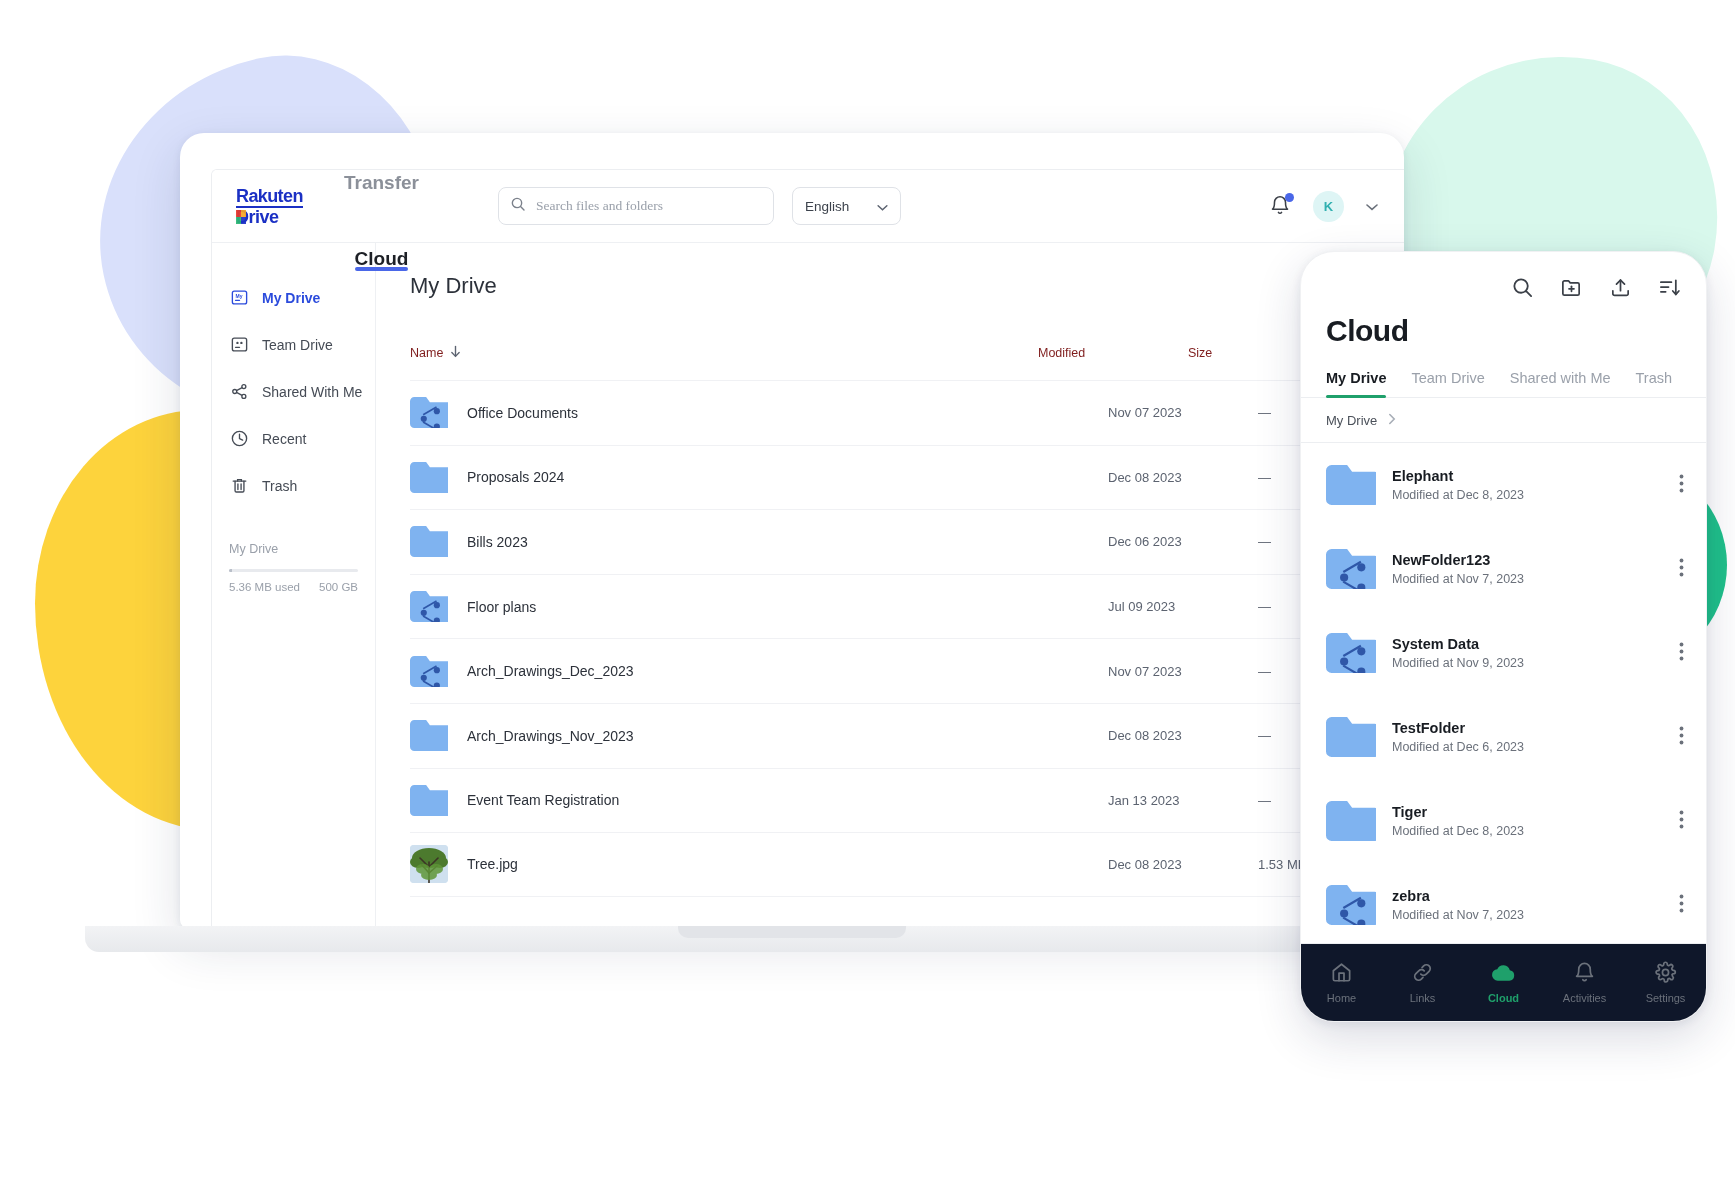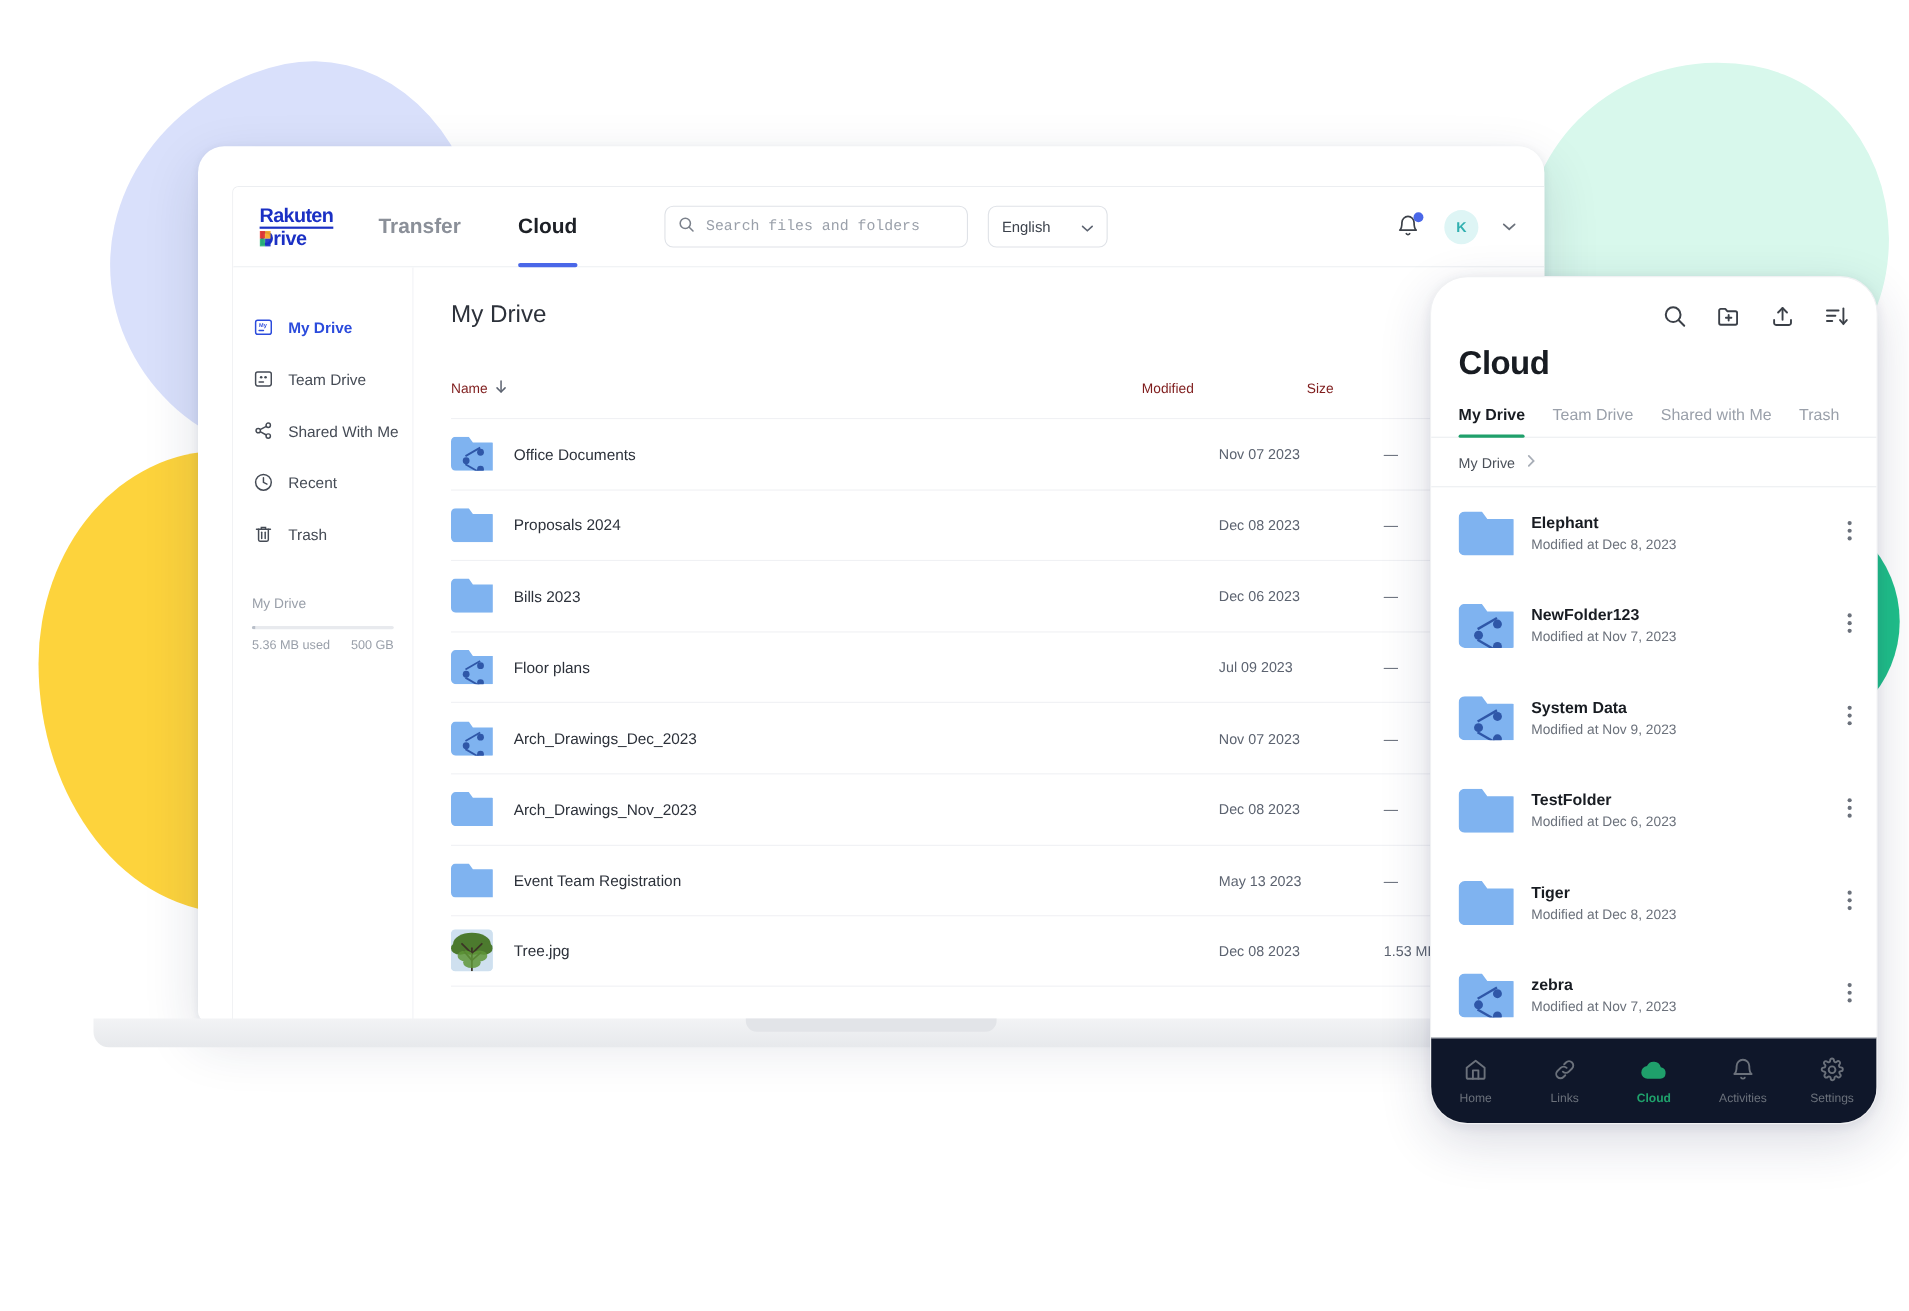--- a/index.html
+++ b/index.html
@@ -78,40 +78,40 @@
     border-bottom: 2px solid #1b30c4; display: inline-block; padding-bottom: 1px;
   }
   .logo-drive { font-size: 18px; font-weight: 700; letter-spacing: -.5px; }
   .logo-d { color:#1b30c4; position: relative; display:inline-block; }
   .logo-rest { color: #1b30c4; }
   .logo-d-colors {
     position:absolute; left:0; top:2px; width:11px; height:15px; overflow:hidden; pointer-events:none;
   }
   .logo-d-colors i { position:absolute; width:6px; height:8px; display:block; }
 
-  .nav-tabs { display: flex; align-items: center; height: 100%; gap: 52px; margin-left: 4px;}
+  .nav-tabs { display: flex; align-items: center; height: 100%; gap: 52px; margin-left: 4px; flex-direction: column;}
   .nav-tab {
     font-size: 19px; font-weight: 700; color: #8b9099; cursor: pointer;
     height: 100%; display: flex; align-items: center; position: relative;
     padding-top: 2px;
   }
   .nav-tab.active { color: #1d2026; }
   .nav-tab.active::after {
     content: ""; position: absolute; left: 0; right: 0; bottom: -1px;
     height: 4px; background: #4a67e8; border-radius: 3px;
   }
 
   .search-box {
     margin-left: 79px; width: 276px; height: 38px;
     border: 1px solid #dfe2e7; border-radius: 8px;
     display: flex; align-items: center; padding: 0 11px; gap: 10px; background:#fff;
   }
   .search-box input {
     border: none; outline: none; font-size: 13.5px; color: #be185d;
-    font-family: Liberation Mono, monospace; width: 100%; background: transparent;
+    font-family: Liberation Serif, serif; width: 100%; background: transparent;
   }
   .search-box input::placeholder { color: #9aa0aa; }
 
   .lang-select {
     margin-left: 18px; width: 109px; height: 38px;
     border: 1px solid #dfe2e7; border-radius: 8px;
     display: flex; align-items: center; justify-content: space-between;
     padding: 0 12px; font-size: 13.5px; color: #3c424c; cursor: pointer; background:#fff;
   }
   .header-right { margin-left: auto; display: flex; align-items: center; gap: 22px; }
@@ -504,21 +504,21 @@
                 </div>
                 <div class="row">
                   <div class="row-name">
       <span class="folder">
                       <svg width="38" height="31" viewBox="0 0 38 31" fill="none">
     <path d="M0 4.340000000000001a4.340000000000001 4.340000000000001 0 0 1 4.340000000000001 -4.340000000000001h11.78l3.8000000000000003 5.2700000000000005h17.1a4.340000000000001 4.340000000000001 0 0 1 4.340000000000001 4.340000000000001v17.05a4.340000000000001 4.340000000000001 0 0 1 -4.340000000000001 4.340000000000001H4.340000000000001a4.340000000000001 4.340000000000001 0 0 1 -4.340000000000001 -4.340000000000001z" fill="#7fb3f0"></path>
     </svg>
                     </span>
       <span class="fname">Event Team Registration</span>
     </div>
-    <div class="rdate">May 13 2023</div>
+    <div class="rdate">Jan 13 2023</div>
     <div class="rsize">—</div>
                 </div>
                 <div class="row">
                   <div class="row-name">
       <span class="thumb"><svg width="38" height="38" viewBox="0 0 38 38">
     <rect width="38" height="38" fill="#cfe0ef"></rect>
     <g fill="#4c7a2e">
                           <ellipse cx="19" cy="13" rx="17" ry="10"></ellipse>
                           <ellipse cx="8" cy="17" rx="8" ry="6"></ellipse>
                           <ellipse cx="30" cy="17" rx="8" ry="6"></ellipse>

